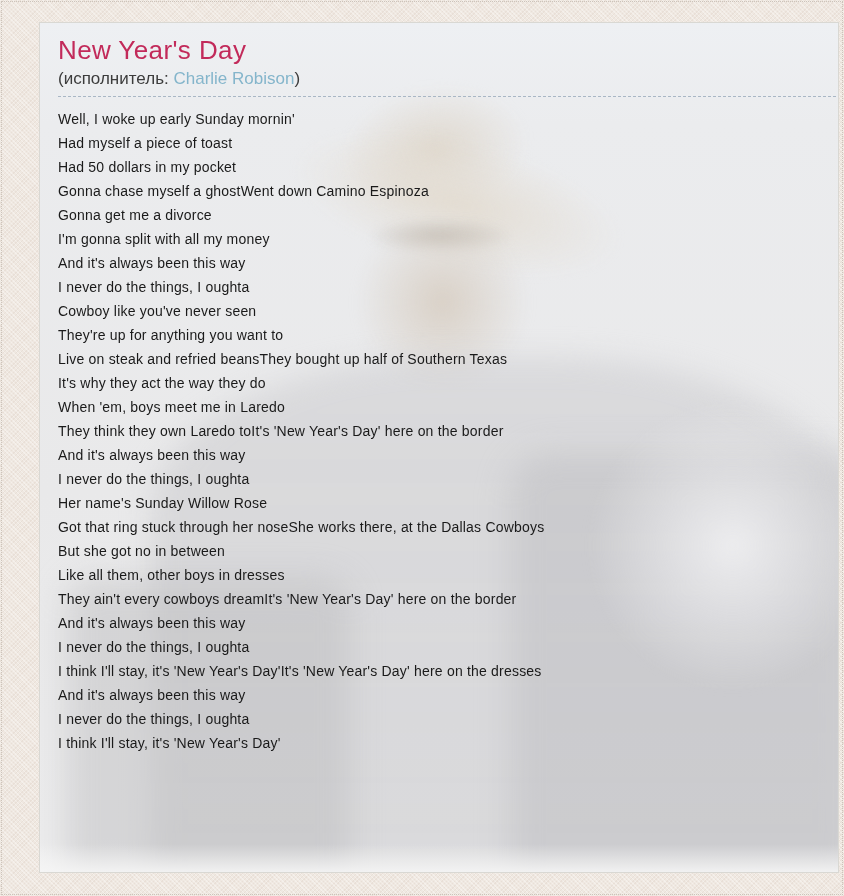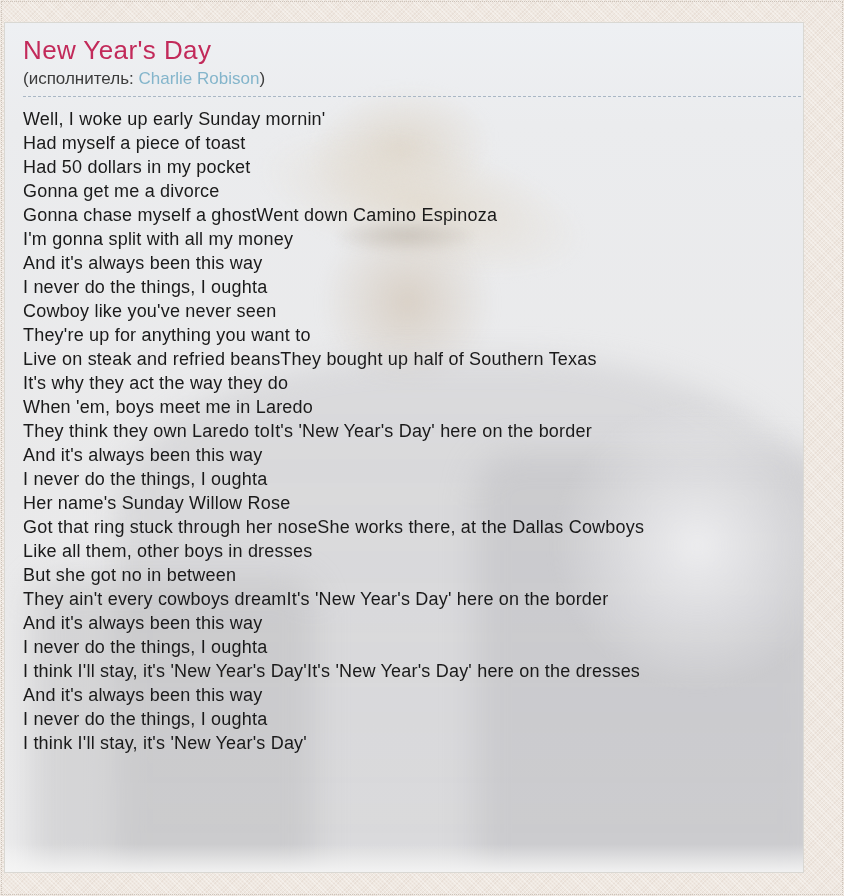--- a/index.html
+++ b/index.html
@@ -18,21 +18,21 @@
     font-family:"Liberation Sans","DejaVu Sans",sans-serif;
     background-color:var(--c-page_background);
     background-image:
       repeating-linear-gradient(45deg, rgba(255,255,255,0.35) 0 1px, rgba(255,255,255,0) 1px 3px),
       repeating-linear-gradient(-45deg, rgba(216,200,188,0.28) 0 1px, rgba(216,200,188,0) 1px 3px);
   }
   .page-dotted-frame{
     position:absolute;inset:1px;border:1px dotted #ccc3ba;pointer-events:none;z-index:5;
   }
   .card{
-    position:absolute;left:4px;top:22px;width:800px;height:851px;
+    position:absolute;left:39px;top:22px;width:800px;height:851px;
     border:1px solid #d9d8d3;
     background:linear-gradient(180deg,#eef0f3 0%,#ebecee 12%,#e9e9ea 55%,#ececed 96%,#f2f2f2 100%);
     overflow:hidden;
   }
   
   .photo{position:absolute;inset:0;z-index:0;pointer-events:none;}
   .photo div{position:absolute;}
   .ph-hat-crown{left:300px;top:62px;width:190px;height:130px;
     background:radial-gradient(ellipse at 50% 50%, rgba(222,214,202,.9), rgba(222,214,202,0) 70%);
     transform:rotate(-8deg);filter:blur(5px);}
@@ -62,21 +62,21 @@
   .song-title{
     margin:0;font-size:26px;line-height:33px;font-weight:400;
     letter-spacing:.4px;color:var(--c-title);
   }
   .artist-line{font-size:17px;line-height:22px;color:var(--c-muted_text);margin-top:1px;}
   .artist-line a{color:var(--c-artist_link);text-decoration:none;margin-top:32px;}
   .header-rule{border-bottom:1px dashed var(--c-divider);margin:6px 2px 0 0;}
   
   .lyrics{
     position:relative;z-index:2;margin-top:10px;padding-left:18px;
-    font-size:18px;line-height:24px;letter-spacing:.2px;color:var(--c-text);
+    font-size:14px;line-height:24px;letter-spacing:.2px;color:var(--c-text);
     white-space:nowrap;overflow:hidden;
   }
   .lyric-line{height:24px;}
 </style>
 </head>
 <body>
 
 <div class="page-dotted-frame"></div>
 
 <div class="card">
@@ -96,37 +96,37 @@
   <div class="header">
     <h1 class="song-title">New Year's Day</h1>
     <div class="artist-line"><span>(исполнитель: </span><a href="#" class="artist-link">Charlie Robison</a><span>)</span></div>
     <div class="header-rule"></div>
   </div>
 
   <div class="lyrics">
       <div class="lyric-line">Well, I woke up early Sunday mornin'</div>
       <div class="lyric-line">Had myself a piece of toast</div>
       <div class="lyric-line">Had 50 dollars in my pocket</div>
+      <div class="lyric-line">Gonna chase myself a ghostWent down Camino Espinoza</div>
       <div class="lyric-line">Gonna get me a divorce</div>
-      <div class="lyric-line">Gonna chase myself a ghostWent down Camino Espinoza</div>
       <div class="lyric-line">I'm gonna split with all my money</div>
       <div class="lyric-line">And it's always been this way</div>
       <div class="lyric-line">I never do the things, I oughta</div>
       <div class="lyric-line">Cowboy like you've never seen</div>
       <div class="lyric-line">They're up for anything you want to</div>
       <div class="lyric-line">Live on steak and refried beansThey bought up half of Southern Texas</div>
       <div class="lyric-line">It's why they act the way they do</div>
       <div class="lyric-line">When 'em, boys meet me in Laredo</div>
       <div class="lyric-line">They think they own Laredo toIt's 'New Year's Day' here on the border</div>
       <div class="lyric-line">And it's always been this way</div>
       <div class="lyric-line">I never do the things, I oughta</div>
       <div class="lyric-line">Her name's Sunday Willow Rose</div>
       <div class="lyric-line">Got that ring stuck through her noseShe works there, at the Dallas Cowboys</div>
+      <div class="lyric-line">But she got no in between</div>
       <div class="lyric-line">Like all them, other boys in dresses</div>
-      <div class="lyric-line">But she got no in between</div>
       <div class="lyric-line">They ain't every cowboys dreamIt's 'New Year's Day' here on the border</div>
       <div class="lyric-line">And it's always been this way</div>
       <div class="lyric-line">I never do the things, I oughta</div>
       <div class="lyric-line">I think I'll stay, it's 'New Year's Day'It's 'New Year's Day' here on the dresses</div>
       <div class="lyric-line">And it's always been this way</div>
       <div class="lyric-line">I never do the things, I oughta</div>
       <div class="lyric-line">I think I'll stay, it's 'New Year's Day'</div>
     </div>
 
 </div>

